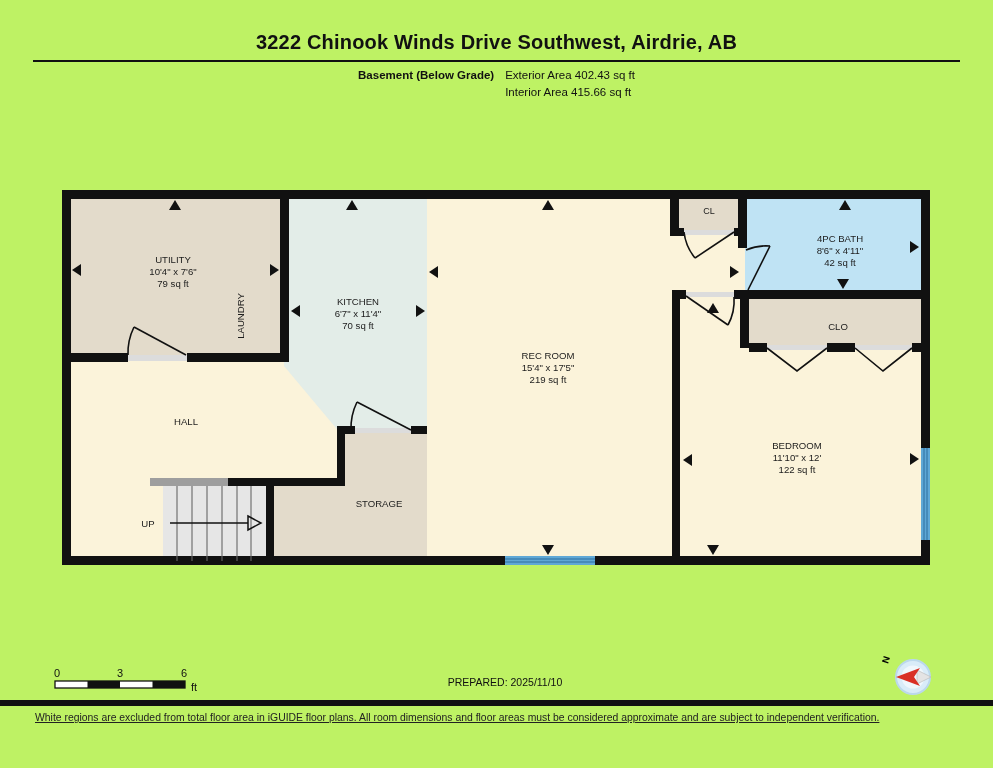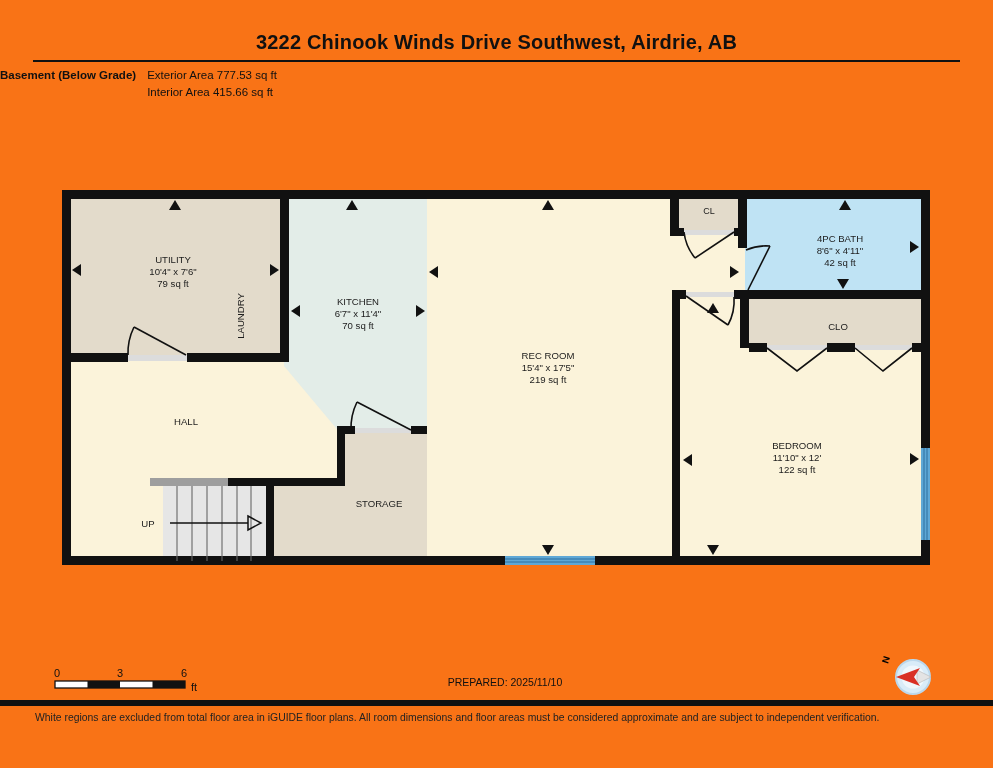--- a/index.html
+++ b/index.html
@@ -1,47 +1,47 @@
 <!DOCTYPE html>
 <html><head>
 <meta charset="utf-8">
 <style>
   html,body{margin:0;padding:0;background:#fff;}
-  .page{position:relative;width:993px;height:768px;background:#f97316;overflow:hidden;
+  .page{position:relative;width:993px;height:768px;background:#bef264;overflow:hidden;
         font-family:"Liberation Sans",sans-serif;color:#111;}
   .title{position:absolute;top:31px;left:0;width:100%;text-align:center;
          font-size:20px;font-weight:bold;letter-spacing:.2px;}
   .title-rule{position:absolute;top:60px;left:33px;right:33px;height:2px;background:#111;}
   .subtitle{position:absolute;top:67px;left:0;width:100%;display:flex;
-            gap:11px;font-size:11.5px;line-height:17px;}
+            justify-content:center;gap:11px;font-size:11.5px;line-height:17px;}
   .subtitle .floor-name{font-weight:bold;}
   .subtitle .areas{text-align:left;}
   .plan-svg{position:absolute;left:0;top:0;width:993px;height:768px;}
   .footer-bar{position:absolute;top:700px;left:0;right:0;height:6px;background:#111;}
-  .footer-text{position:absolute;top:712px;left:35px;right:20px;font-size:10.4px;color:#222;}
+  .footer-text{position:absolute;top:712px;left:35px;right:20px;font-size:10.4px;color:#222;text-decoration:underline;}
   text{font-family:"Liberation Sans",sans-serif;}
   .room-label{font-size:9.6px;fill:#1c1c1c;}
   .small-label{font-size:9px;fill:#1c1c1c;}
   .scale-num{font-size:11px;fill:#111;}
   .prepared{font-size:10.5px;fill:#111;}
   .door{stroke:#111;stroke-width:1.6;fill:none;}
   .tread{stroke:#666;stroke-width:1.1;}
 </style>
 </head>
 <body>
 
 <div class="page">
 
   <div class="title">3222 Chinook Winds Drive Southwest, Airdrie, AB</div>
   <div class="title-rule"></div>
 
   <div class="subtitle">
     <span class="floor-name">Basement (Below Grade)</span>
     <span class="areas">
-      <span>Exterior Area 777.53 sq ft</span><br>
+      <span>Exterior Area 402.43 sq ft</span><br>
       <span>Interior Area 415.66 sq ft</span>
     </span>
   </div>
 
   <svg class="plan-svg" viewBox="0 0 993 768">
 
     <g>
       <rect x="66" y="194" width="860" height="367" fill="#FBF3DA"></rect>
       <rect x="66" y="194" width="218" height="164" fill="#E3DBCB"></rect>
       <polygon points="284,194 427,194 427,434 341,434 284,366" fill="#E3EDE8"></polygon>

